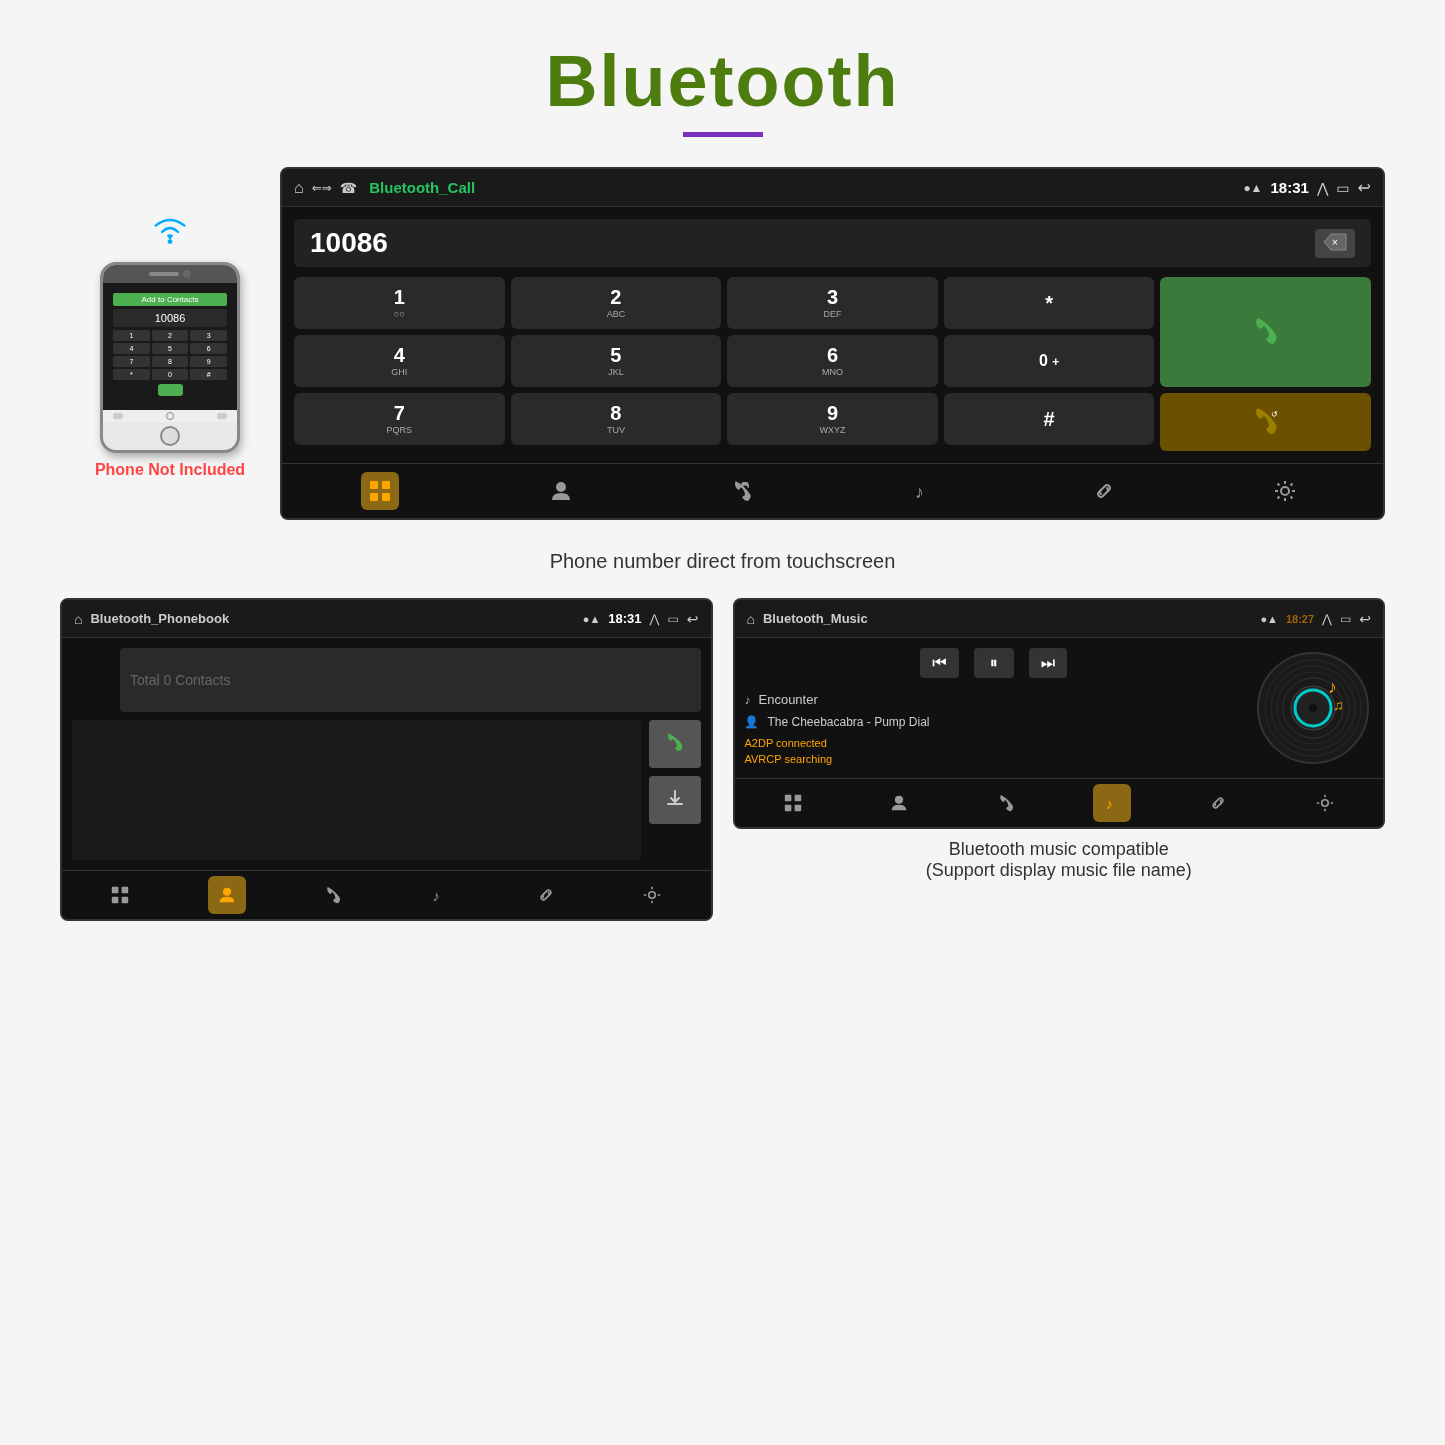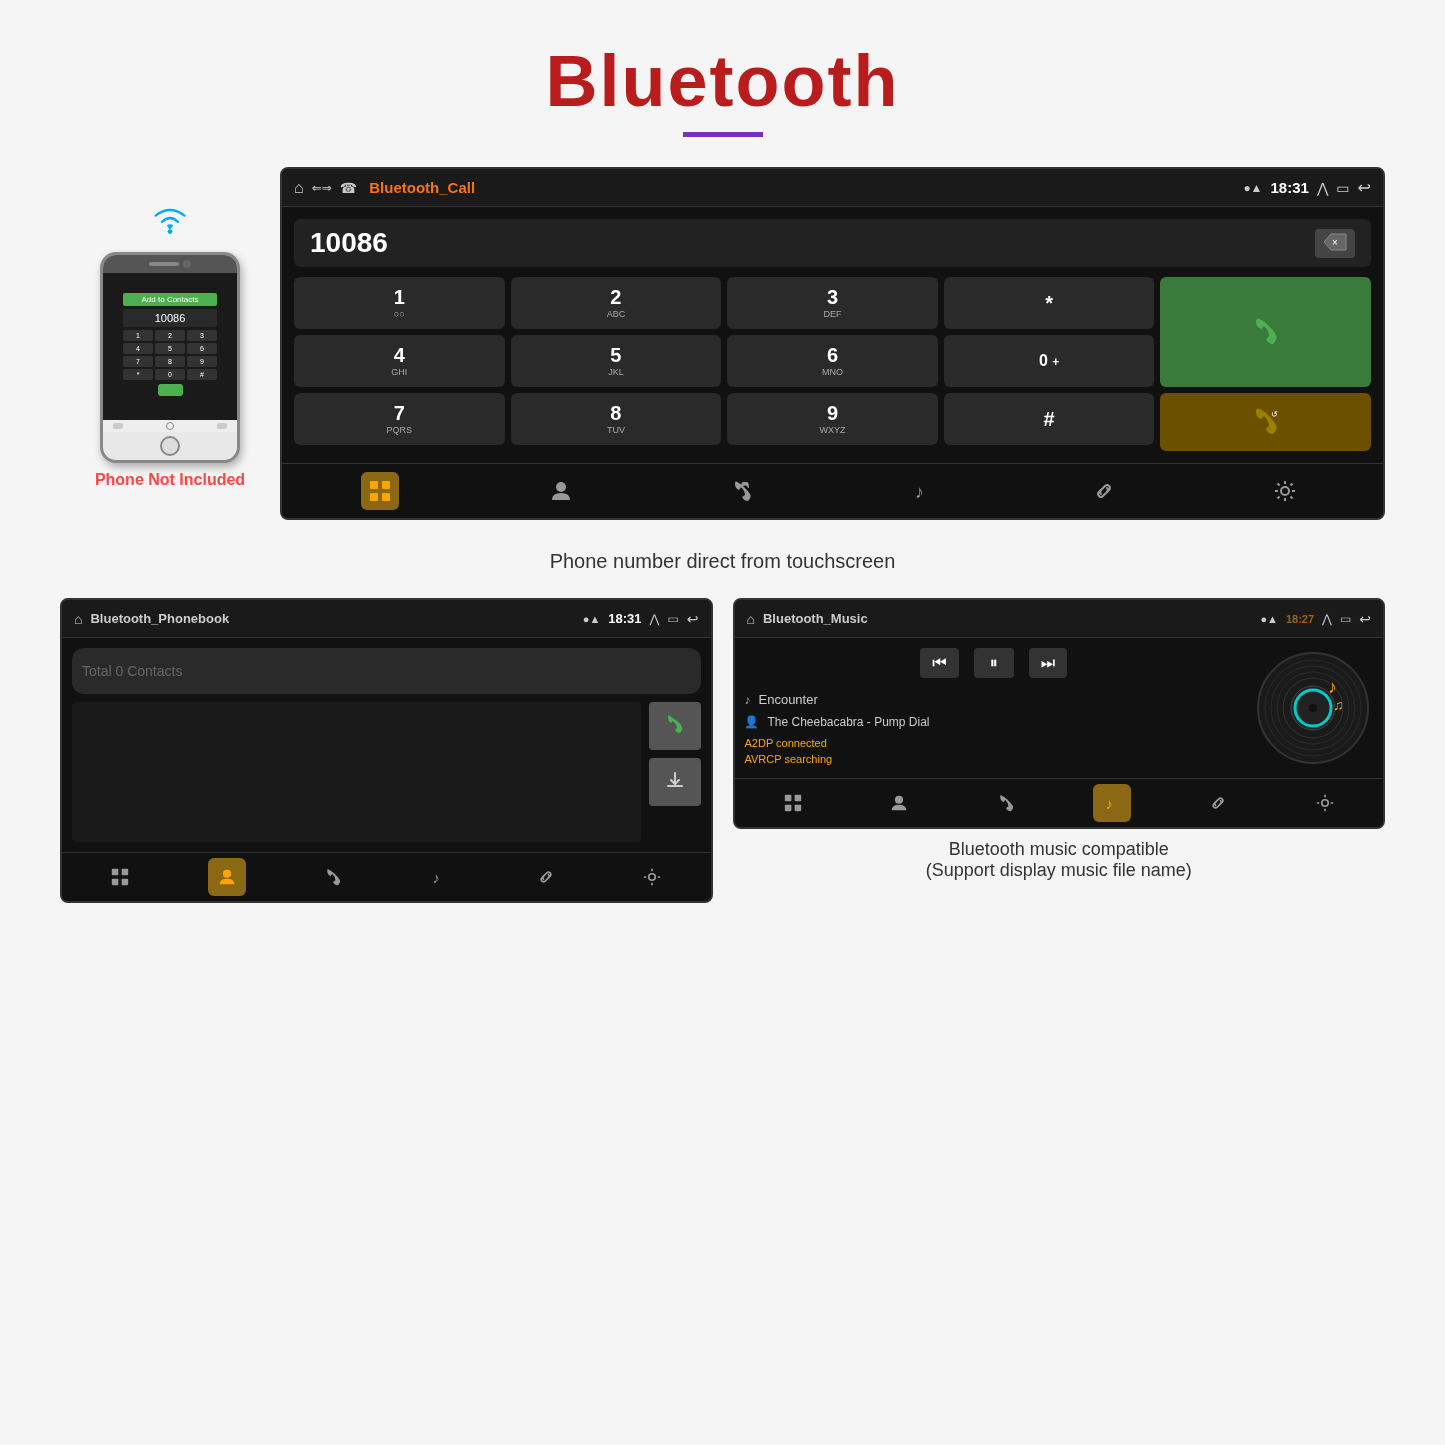--- a/index.html
+++ b/index.html
@@ -11,21 +11,21 @@
       display: flex;
       flex-direction: column;
       align-items: center;
       padding: 30px 60px;
     }
 
     
     .page-title {
       font-size: 72px;
       font-weight: 900;
-      color: #b91c1c;
+      color: #4d7c0f;
       text-align: center;
       margin-top: 10px;
       letter-spacing: 2px;
     }
     .title-underline {
       width: 80px;
       height: 5px;
       background: #7B2FBE;
       margin: 10px auto 30px;
     }
@@ -62,21 +62,21 @@
       background: #555;
       height: 18px;
       display: flex;
       align-items: center;
       justify-content: center;
       gap: 4px;
       padding: 0 8px;
     }
     .phone-screen {
       background: #1a1a1a;
-      padding: 20px;
+      padding: 10px;
     }
     .phone-green-bar {
       background: #4CAF50;
       color: white;
       font-size: 8px;
       text-align: center;
       padding: 2px;
       margin-bottom: 3px;
       border-radius: 2px;
     }
@@ -288,25 +288,26 @@
       text-align: center;
       margin-top: 10px;
     }
 
     
     .phonebook-content {
       padding: 10px;
     }
     .search-bar {
       background: #2a2a2a;
-      border-radius: 12px;
-      padding: 15px 10px;
+      border-radius: 4px;
+      padding: 24px 10px;
       color: #666;
       font-size: 14px;
       margin-bottom: 8px;
+      margin-left: 48px;
     }
     .phonebook-list {
       background: #1a1a1a;
       min-height: 140px;
       border-radius: 4px;
     }
 
     
     .music-content {
       display: flex;
@@ -419,21 +420,21 @@
   </div>
 
   <div class="main-screen" style="flex:1;">
 
     <div class="screen-header">
       <div class="screen-header-left">
 
         <span style="color:#ccc;font-size:16px;">⌂</span>
         <span style="color:#ccc;font-size:12px;">⇐⇒</span>
         <span style="color:#ccc;font-size:14px;">☎</span>
-        <span style="color:#f97316;font-size:15px;font-weight:bold;margin-left:4px;">Bluetooth_Call</span>
+        <span style="color:#22c55e;font-size:15px;font-weight:bold;margin-left:4px;">Bluetooth_Call</span>
       </div>
       <div class="screen-header-right">
         <span style="font-size:12px;">●▲</span>
         <span style="font-size:15px;font-weight:bold;color:white;">18:31</span>
         <span style="font-size:14px;">⋀</span>
         <span style="font-size:14px;">▭</span>
         <span style="font-size:16px;">↩</span>
       </div>
     </div>
 

